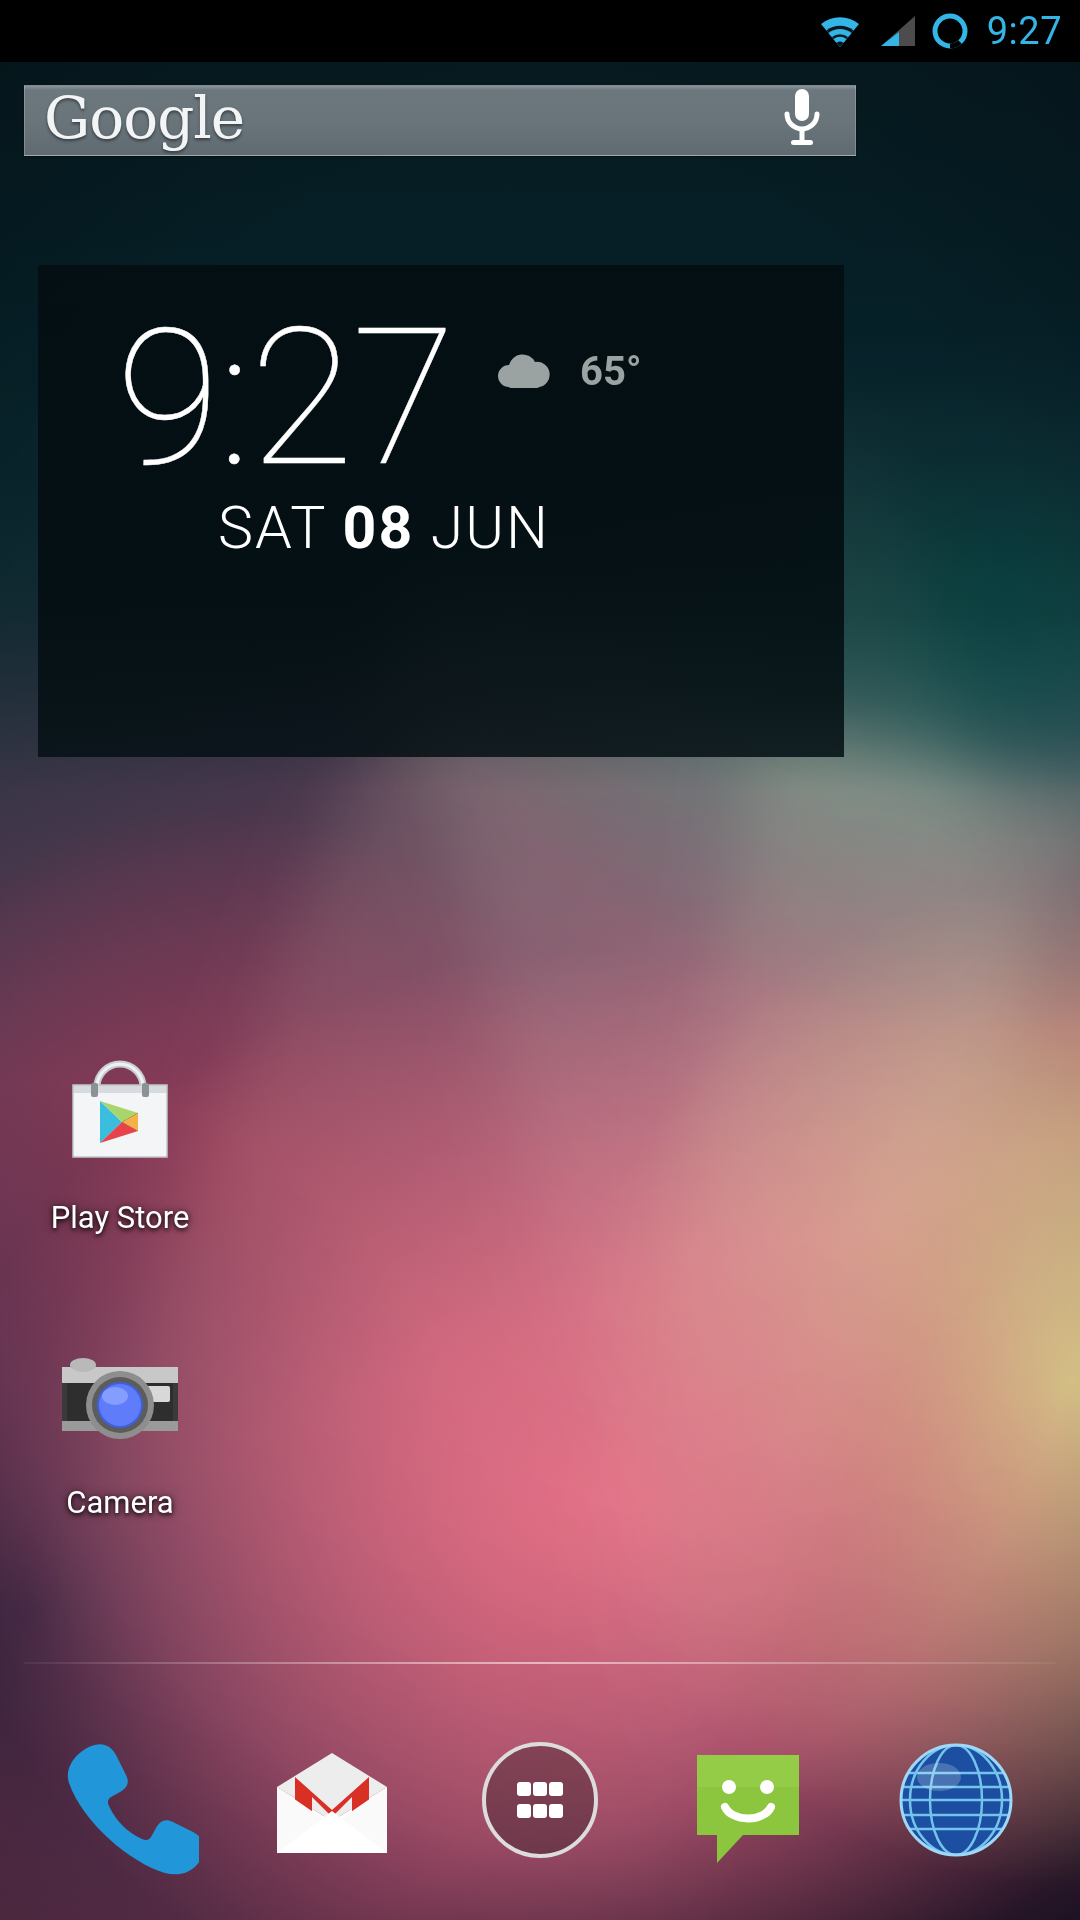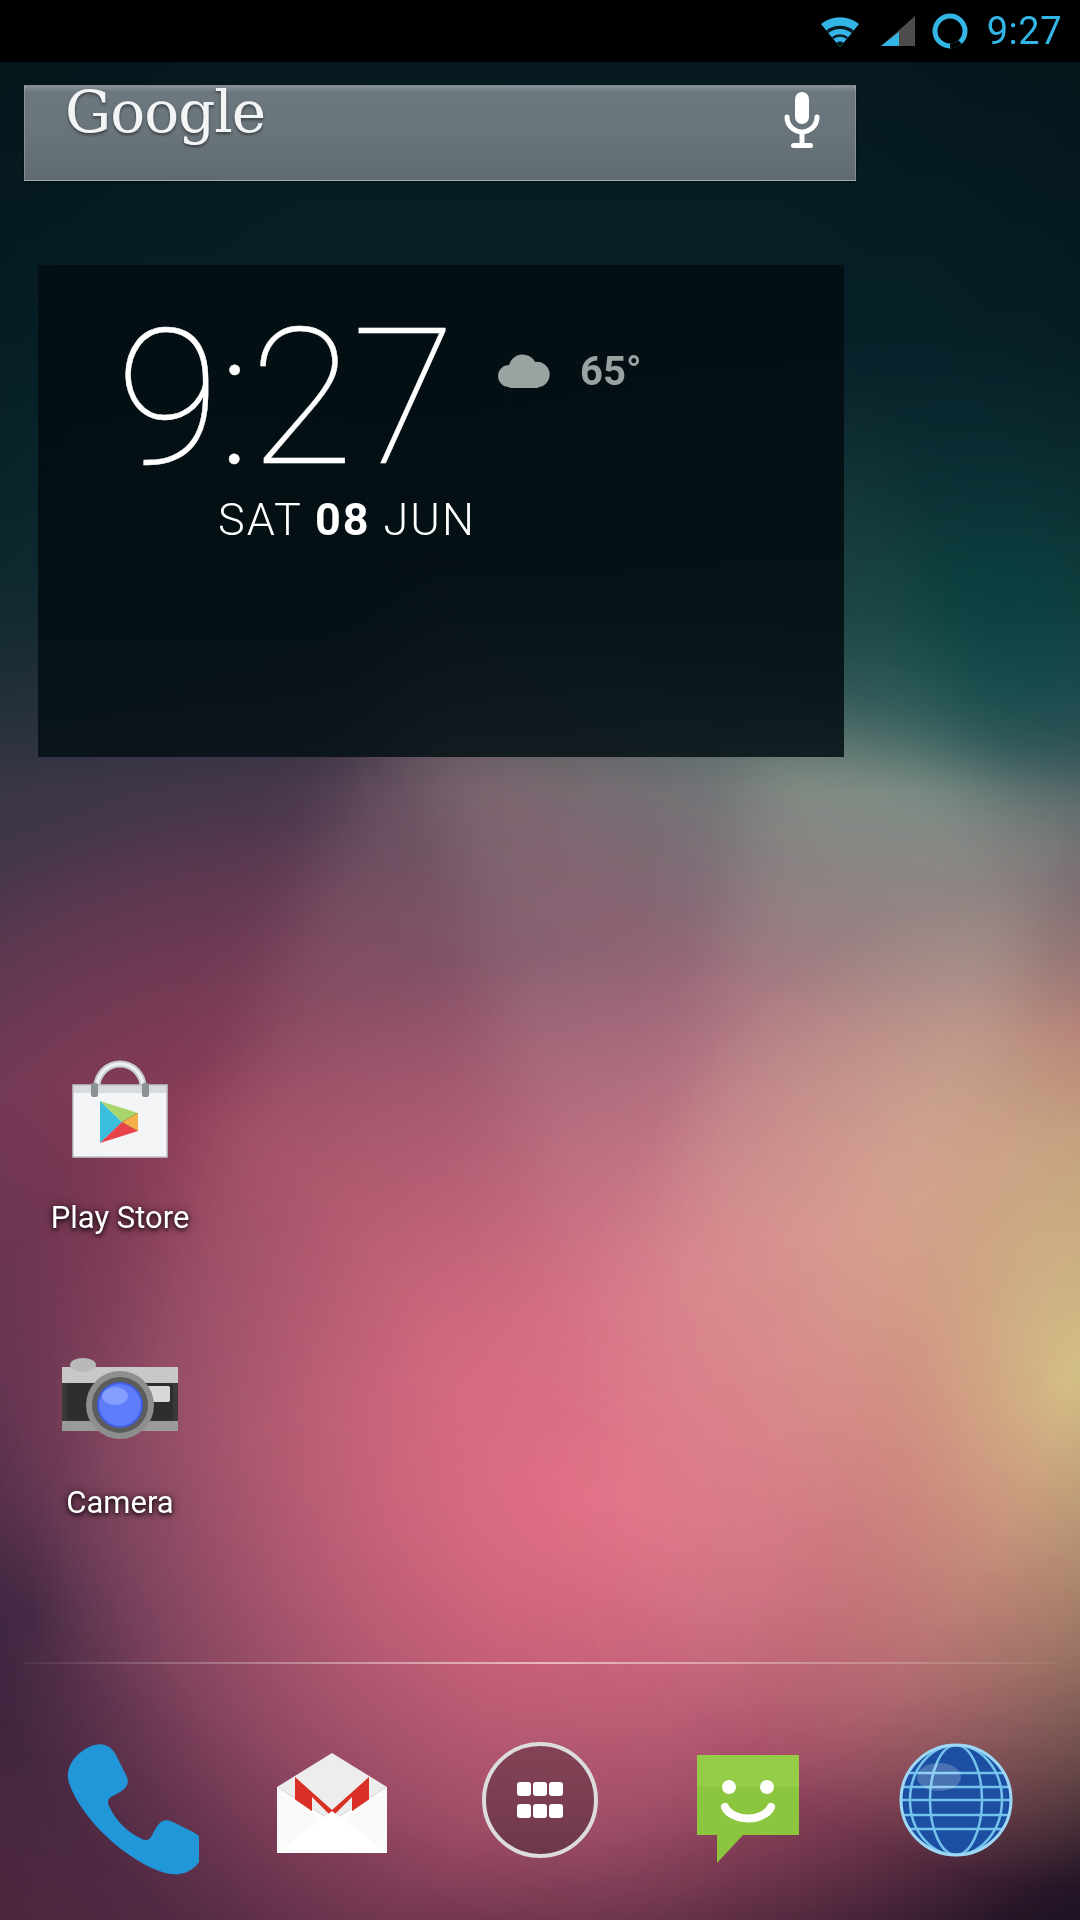--- a/index.html
+++ b/index.html
@@ -37,26 +37,26 @@
     position:absolute; left:0; top:0; width:1080px; height:62px;
     background:#000; display:flex; align-items:center; justify-content:flex-end;
     padding-right:18px; gap:12px;
   }
   .sb-icon { display:flex; align-items:center; }
   #status-clock { color:#33b5e5; font-size:38px; letter-spacing:.5px; font-weight:400;
      font-family:"Roboto","Liberation Sans",sans-serif; margin-left:4px; }
 
   
   #searchbar {
-    position:absolute; left:24px; top:85px; width:832px; height:96px;
+    position:absolute; left:24px; top:85px; width:832px; height:71px;
     background:linear-gradient(180deg,#8a939a 0%, #6c777e 6%, #68737a 55%, #5f6a71 100%);
     border:1px solid rgba(255,255,255,.22);
     box-shadow:0 1px 2px rgba(0,0,0,.45);
-    display:flex; justify-content:space-between;
-    padding:0 26px 0 40px;
+    display:flex; align-items:center; justify-content:space-between;
+    padding:0 26px 0 19px;
   }
   #google-logo {
     font-family:"DejaVu Serif","Liberation Serif",serif;
     font-size:58px; color:#f2f4f5; line-height:1;
     text-shadow:0 2px 3px rgba(0,0,0,.45); letter-spacing:-1px;
     position:relative; top:-3px;
   }
 
   
   #clock-widget {
@@ -69,21 +69,21 @@
     font-size:190px; line-height:1; color:#ffffff;
     font-weight:100; font-family:"Roboto","Liberation Sans",sans-serif;
     letter-spacing:-2px;
     -webkit-text-stroke:0.4px #fff;
   }
   #weather { position:absolute; left:455px; top:45px; display:flex; align-items:center; gap:25px; }
   #temp { color:#9aa2a2; font-size:40px; font-weight:700; letter-spacing:0px;
      font-family:"Roboto","Liberation Sans",sans-serif; }
   #clock-date {
     position:absolute; left:180px; top:228px;
-    font-size:45px; color:#ffffff; font-weight:300; letter-spacing:2px;
+    font-size:59px; color:#ffffff; font-weight:300; letter-spacing:2px;
     font-family:"Roboto","Liberation Sans",sans-serif;
   }
   #clock-date b { font-weight:700; }
 
   
   .app-cell { position:absolute; width:240px; text-align:center; }
   .app-icon-wrap { width:150px; height:150px; margin:0 auto; position:relative; }
   .app-label {
     margin-top:14px; color:#ffffff; font-size:31px; font-weight:400;
     text-shadow:0 2px 4px rgba(0,0,0,.85), 0 0 10px rgba(0,0,0,.6);

